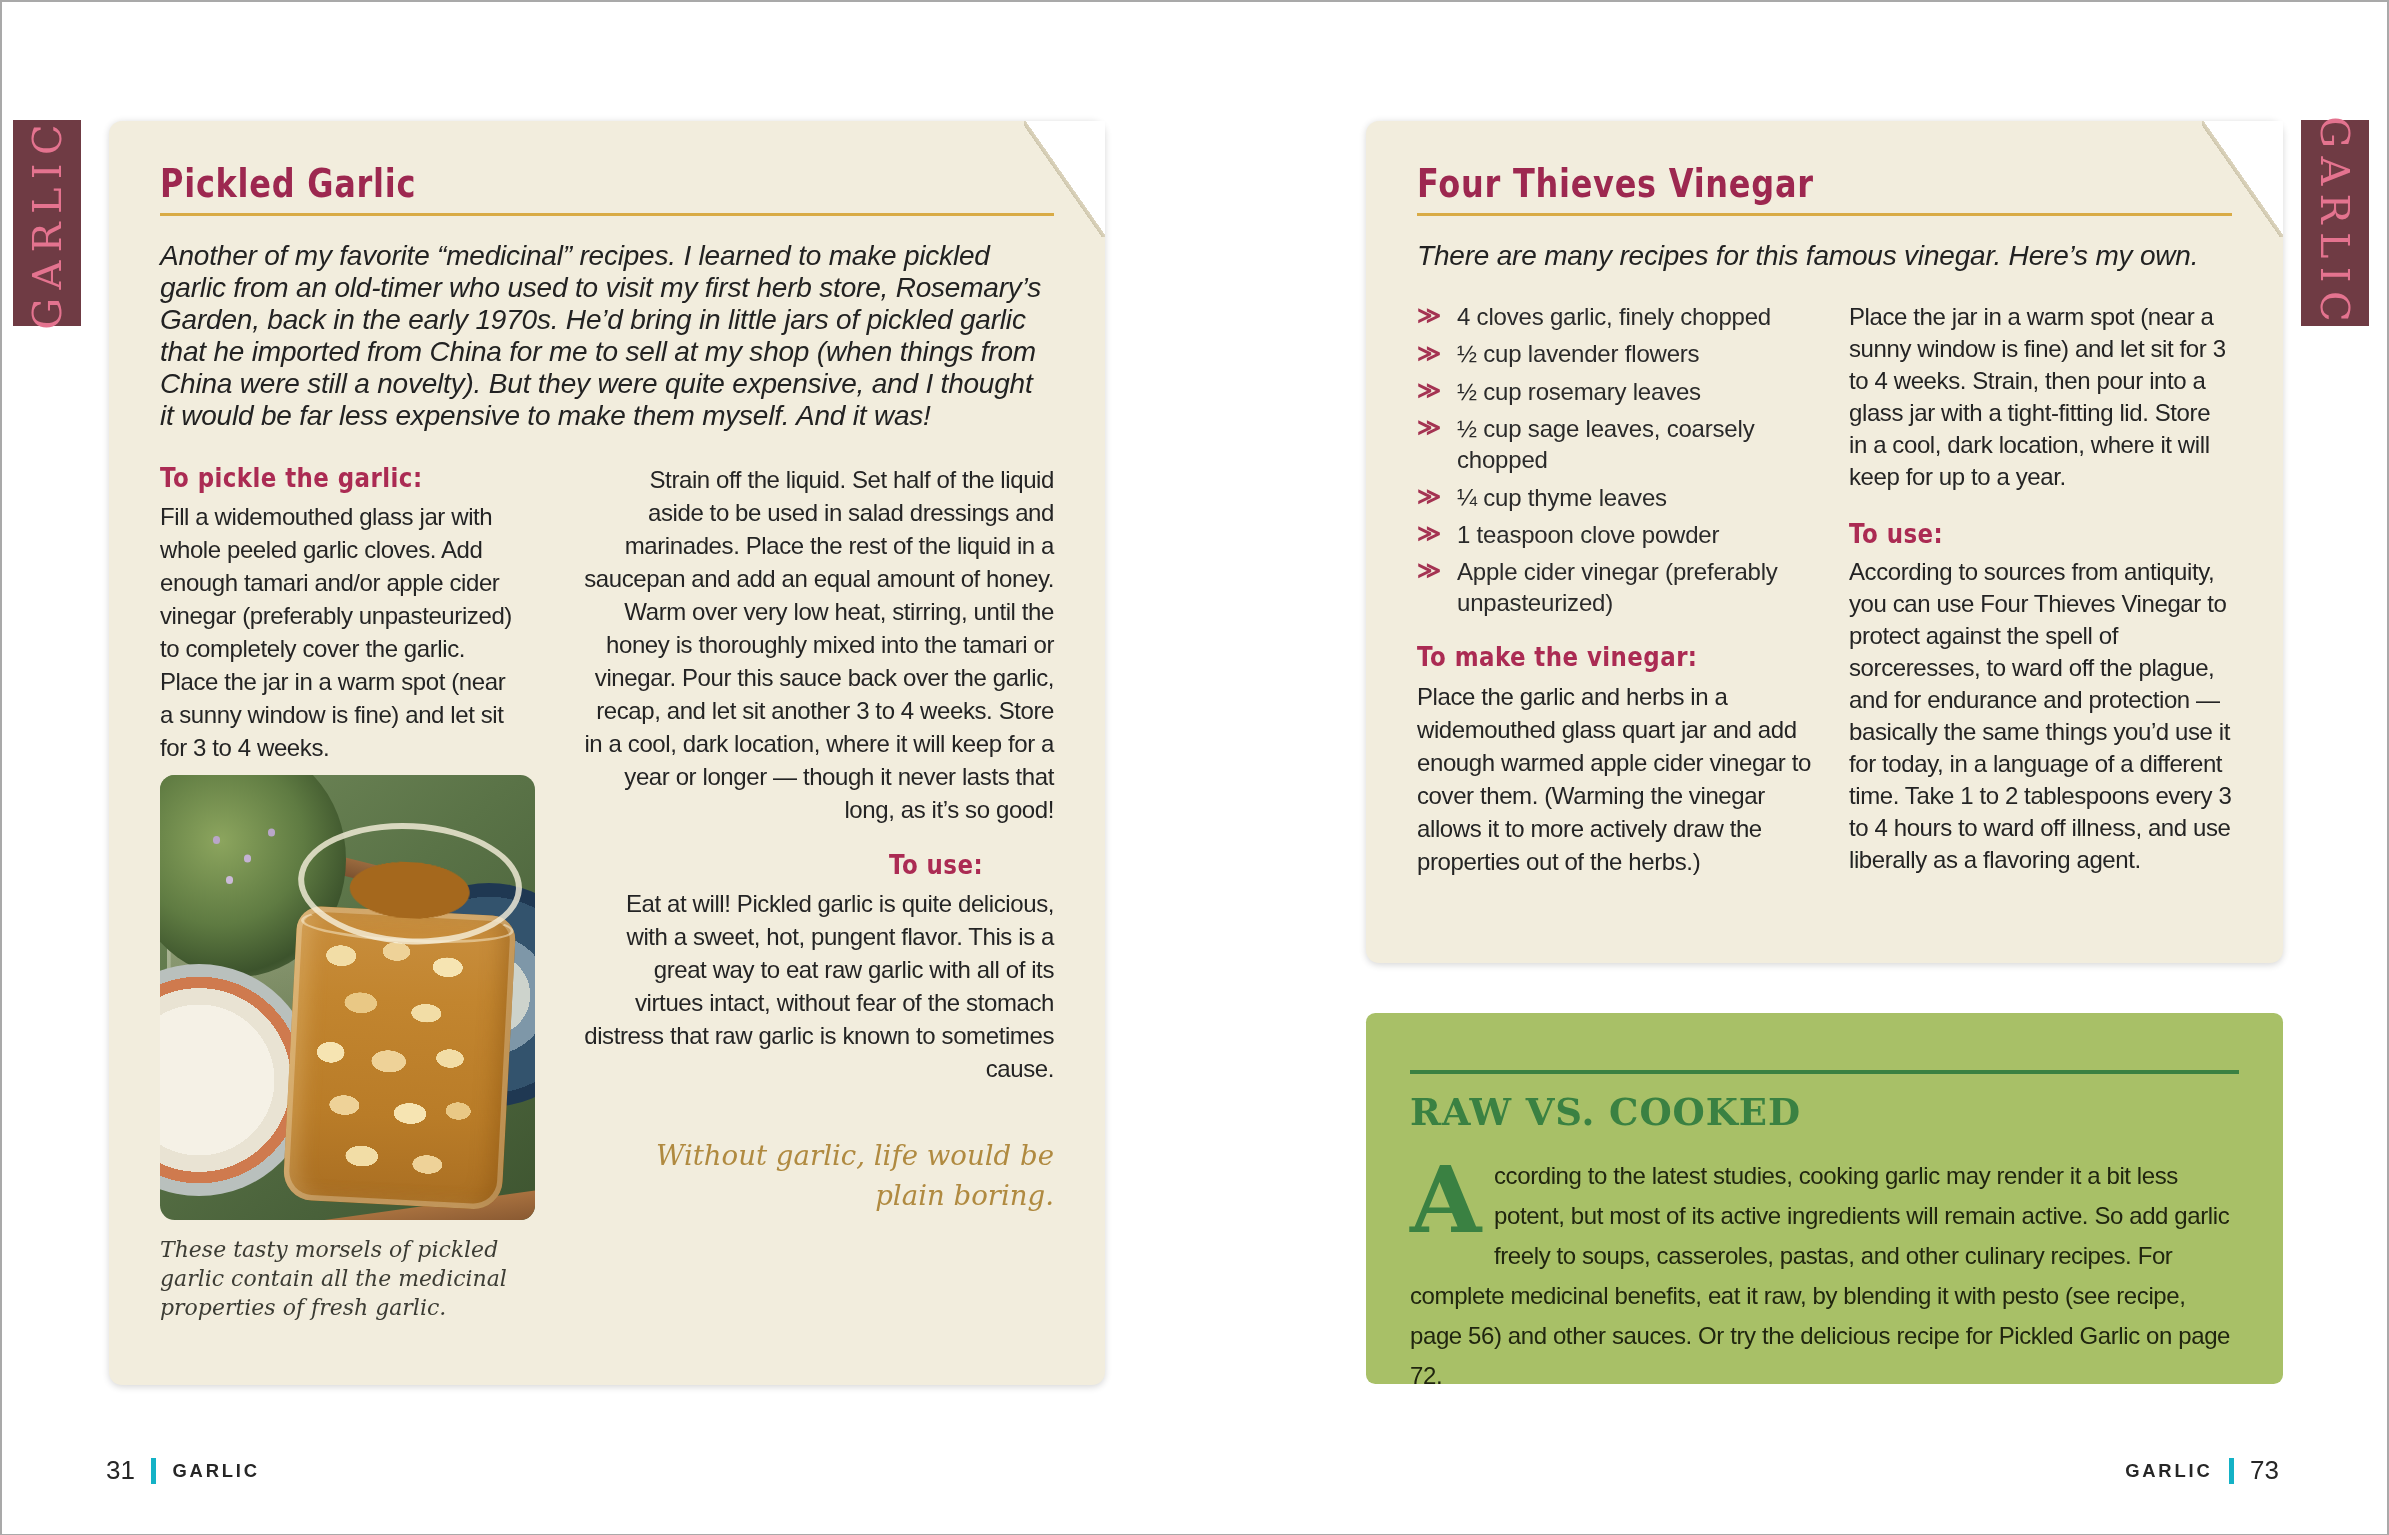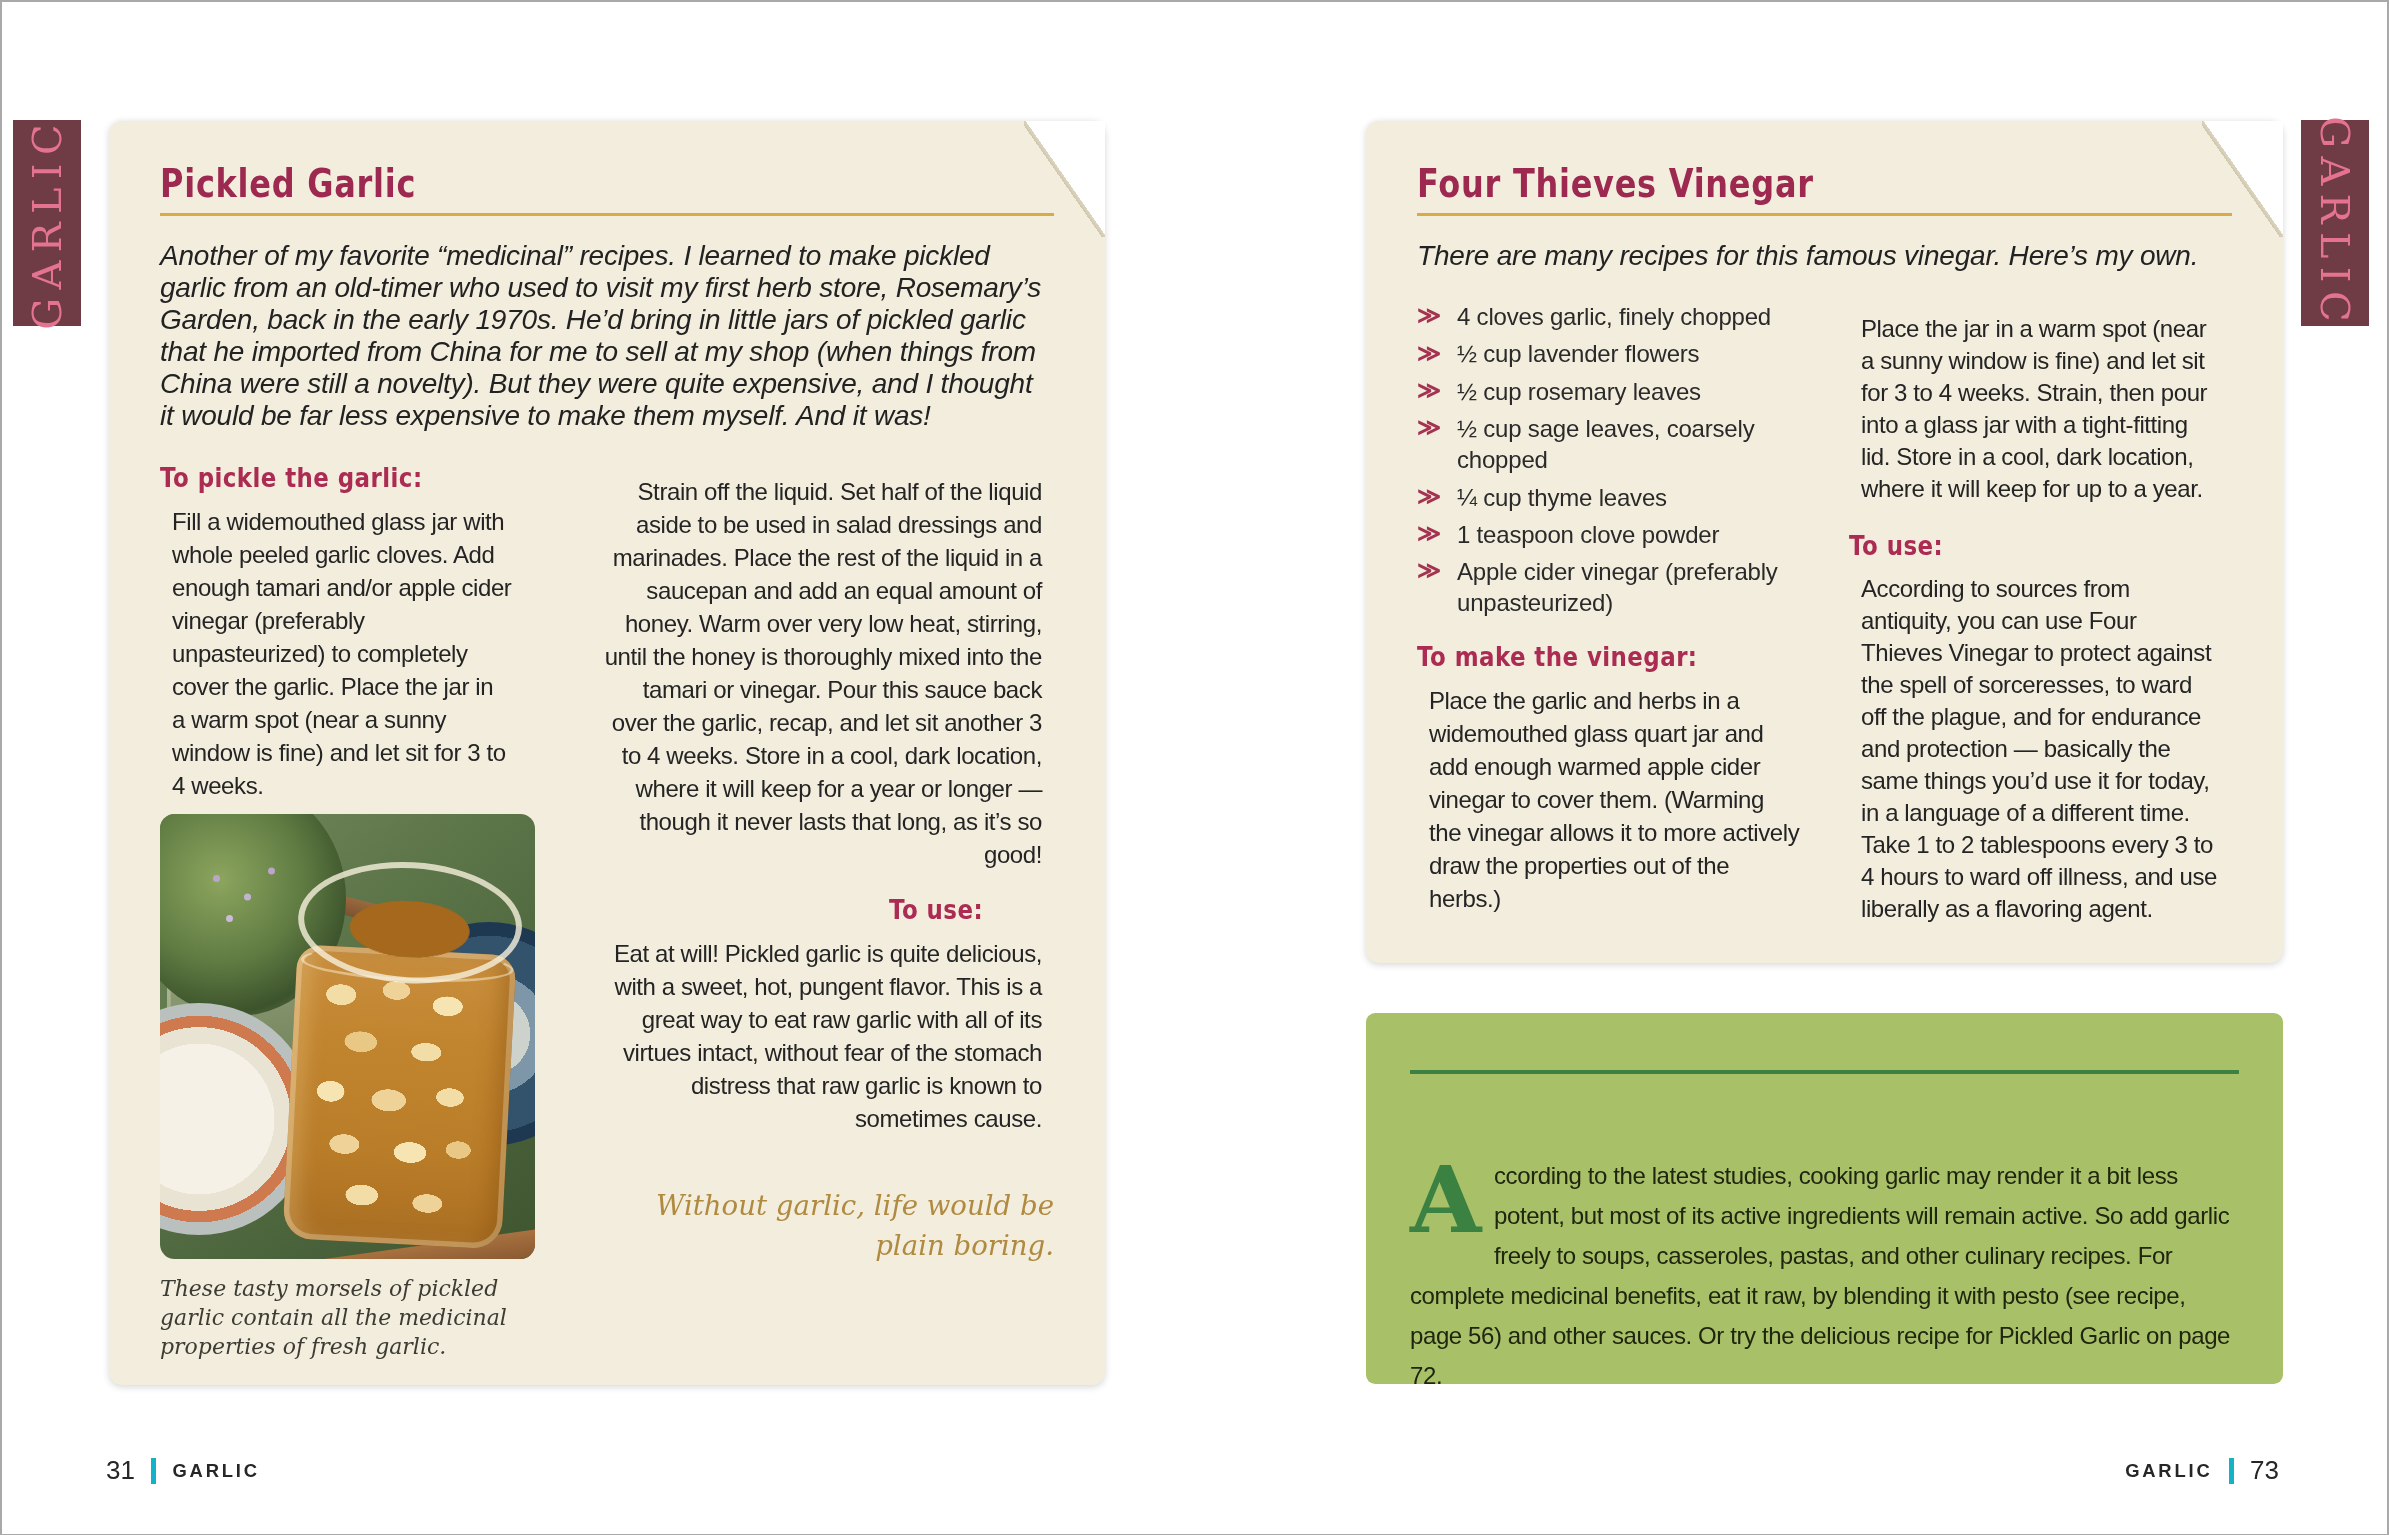--- a/index.html
+++ b/index.html
@@ -36,21 +36,21 @@
   .page-left  .cols { top:342px; gap:57px; }
   .page-left  .col1 { width:364px; flex:none; }
   .page-left  .col2 { flex:1;text-align:right; }
   .page-right .cols { top:180px; gap:37px; }
   .page-right .colA { width:395px; flex:none; }
   .page-right .colB { flex:1; }
 
   .hand-heading { margin:0 0 7.4px 0; font-family:"DejaVu Sans", sans-serif; font-weight:bold;
       font-size:27px; line-height:30px; color:#ab2b53; letter-spacing:0.5px;
       transform:scaleX(.85); transform-origin:left center; white-space:nowrap; }
-  .body { margin:12px; font-size:24px; line-height:33px; color:#242424; letter-spacing:-0.4px; }
+  .body { margin:0; font-size:24px; line-height:33px; color:#242424; letter-spacing:-0.4px; }
   .body.indent { text-indent:31px; }
   .page-left .col2 .hand-heading { margin-top:24px; }
   .colA .hand-heading { margin-top:24px; }
   .colB .hand-heading { margin-top:26px; }
   .colB .body { line-height:32px; }
 
   .pull-quote { margin:51px 0 0 8px; font-family:"DejaVu Serif", serif; font-style:italic;
       font-size:27.6px; line-height:40px; color:#b08a40; }
 
   
@@ -224,20 +224,21 @@
       <div class="col colB">
         <p class="body">Place the jar in a warm spot (near a sunny window is fine) and let sit for 3 to 4 weeks. Strain, then pour into a glass jar with a tight-fitting lid. Store in a cool, dark location, where it will keep for up to a year.</p>
         <h2 class="hand-heading">To use:</h2>
         <p class="body">According to sources from antiquity, you can use Four Thieves Vinegar to protect against the spell of sorceresses, to ward off the plague, and for endurance and protection — basically the same things you’d use it for today, in a language of a different time. Take 1 to 2 tablespoons every 3 to 4 hours to ward off illness, and use liberally as a flavoring agent.</p>
       </div>
     </div>
   </section>
 
   <aside class="green-box">
     <div class="green-rule"></div>
+    <h2 class="green-title">RAW VS. COOKED</h2>
     <p class="green-text">
       <span class="dropcap">A</span><span>ccording to the latest studies, cooking garlic may render it a bit less potent, but most of its active ingredients will remain active. So add garlic freely to soups, casseroles, pastas, and other culinary recipes. For complete medicinal benefits, eat it raw, by blending it with pesto (see recipe, page 56) and other sauces. Or try the delicious recipe for Pickled Garlic on page 72.</span>
     </p>
   </aside>
 
   <div class="footer footer-left">
     <span class="pagenum">31</span>
     <span class="teal-bar"></span>
     <span class="section">GARLIC</span>
   </div>

